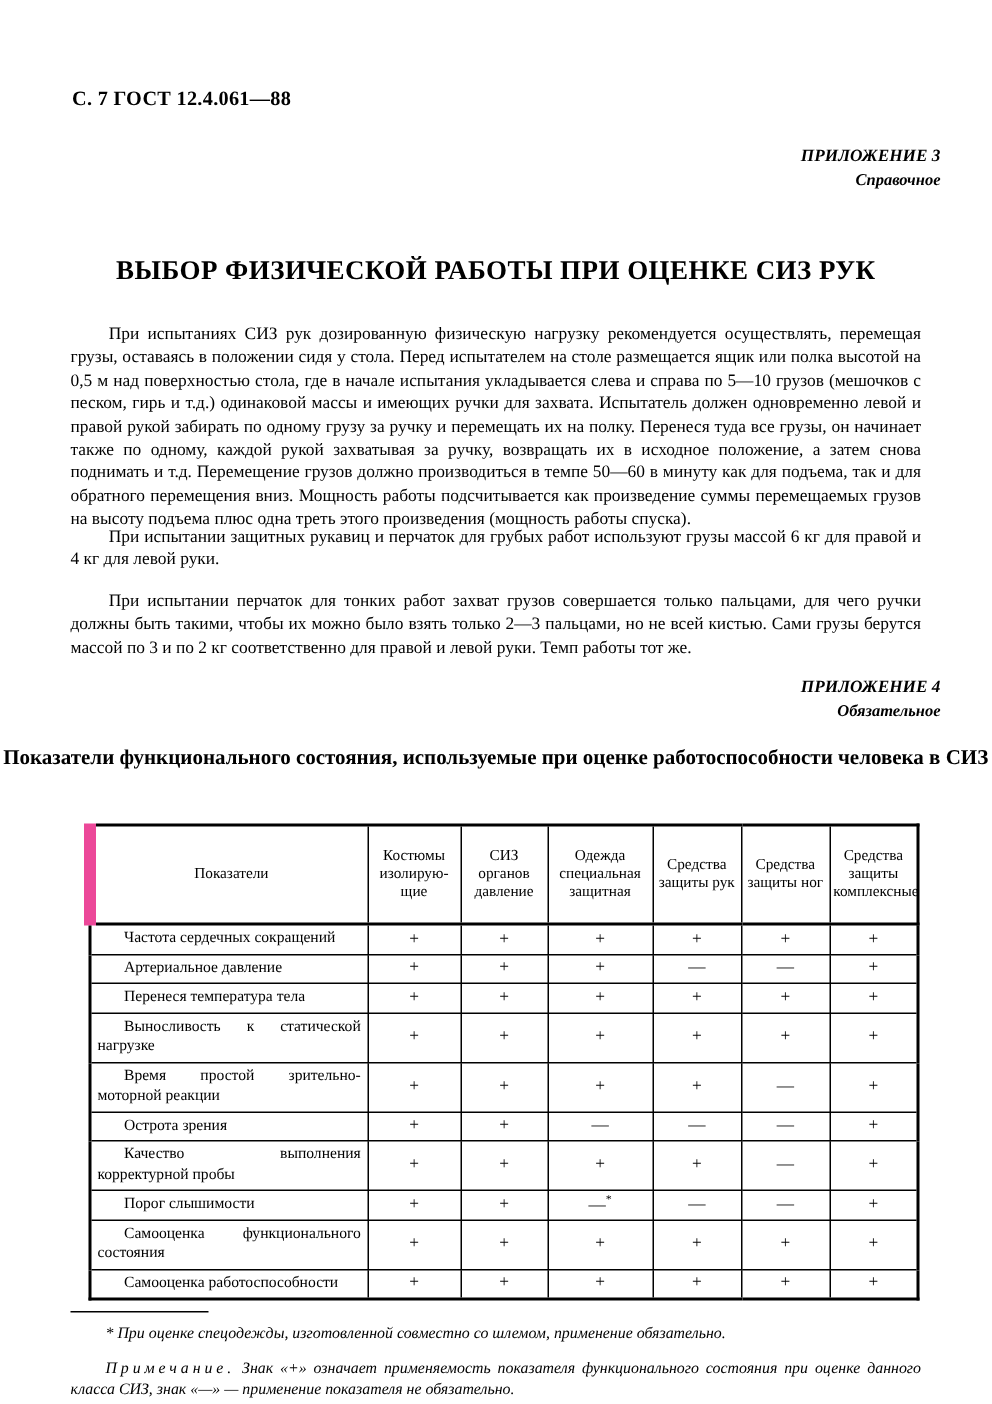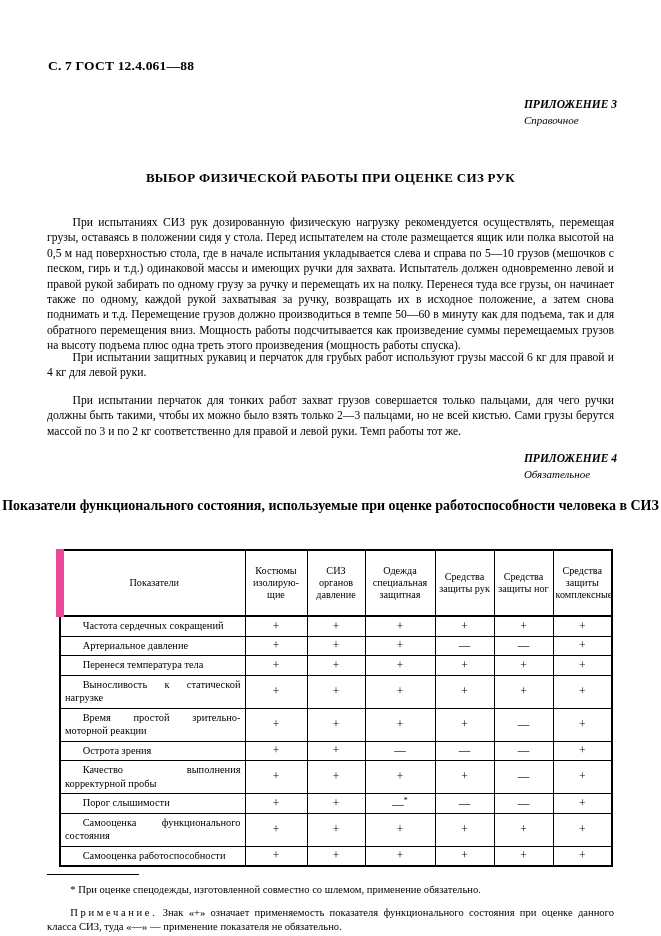--- a/index.html
+++ b/index.html
@@ -27,43 +27,43 @@
     position: absolute;
     top: 36px;
     left: 48px;
     font-size: 13.5px;
     font-weight: bold;
     letter-spacing: 0.2px;
     white-space: nowrap;
   }
   .appendix-block {
     position: absolute;
-    right: 44px;
-    text-align: left;
+    right: 34px;
+    text-align: right;
     font-style: italic;
     font-weight: bold;
     font-size: 11.5px;
     line-height: 1.45;
   }
   .appendix-block .app-sub {
-    font-weight: normal;
+    font-weight: bold;
     font-size: 11px;
     font-style: italic;
     display: block;
   }
   #appendix-3 { top: 74px; }
   #appendix-4 { top: 428px; }
 
   .doc-title {
     position: absolute;
     top: 148px;
     left: 0;
     width: 661px;
     text-align: center;
-    font-size: 13px;
+    font-size: 18px;
     font-weight: bold;
     letter-spacing: 0.3px;
   }
 
   .body-text {
     position: absolute;
     left: 47px;
     width: 567px;
     font-size: 11.6px;
     line-height: 1.33;
@@ -143,20 +143,21 @@
     height: 1px;
     background: #000;
   }
   .footnote {
     position: absolute;
     left: 47px;
     width: 567px;
     font-size: 10.6px;
     line-height: 1.35;
     text-align: justify;
+    font-style: italic;
   }
   #footnote-star { top: 861px; text-indent: 2.2em; }
   #note-block { top: 884px; text-indent: 2.2em; }
   #note-block .note-label {
     letter-spacing: 2.6px;
   }
   .page-number {
     position: absolute;
     top: 914px;
     left: 14px;
@@ -303,18 +304,18 @@
           <td class="mark">+</td>
         </tr>
       </tbody>
   </table>
 
   <div class="rule"></div>
 
   <div class="footnote" id="footnote-star">* При оценке спецодежды, изготовленной совместно со шлемом, применение обязательно.</div>
 
   <div class="footnote" id="note-block">
-    <span class="note-label">Примечание.</span><span> Знак «+» означает применяемость показателя функционального состояния при оценке данного класса СИЗ, туда «—» — применение показателя не обязательно.</span>
+    <span class="note-label">Примечание.</span><span> Знак «+» означает применяемость показателя функционального состояния при оценке данного класса СИЗ, знак «—» — применение показателя не обязательно.</span>
   </div>
 
   <div class="page-number">72</div>
 
 </div>
 
 </body></html>

